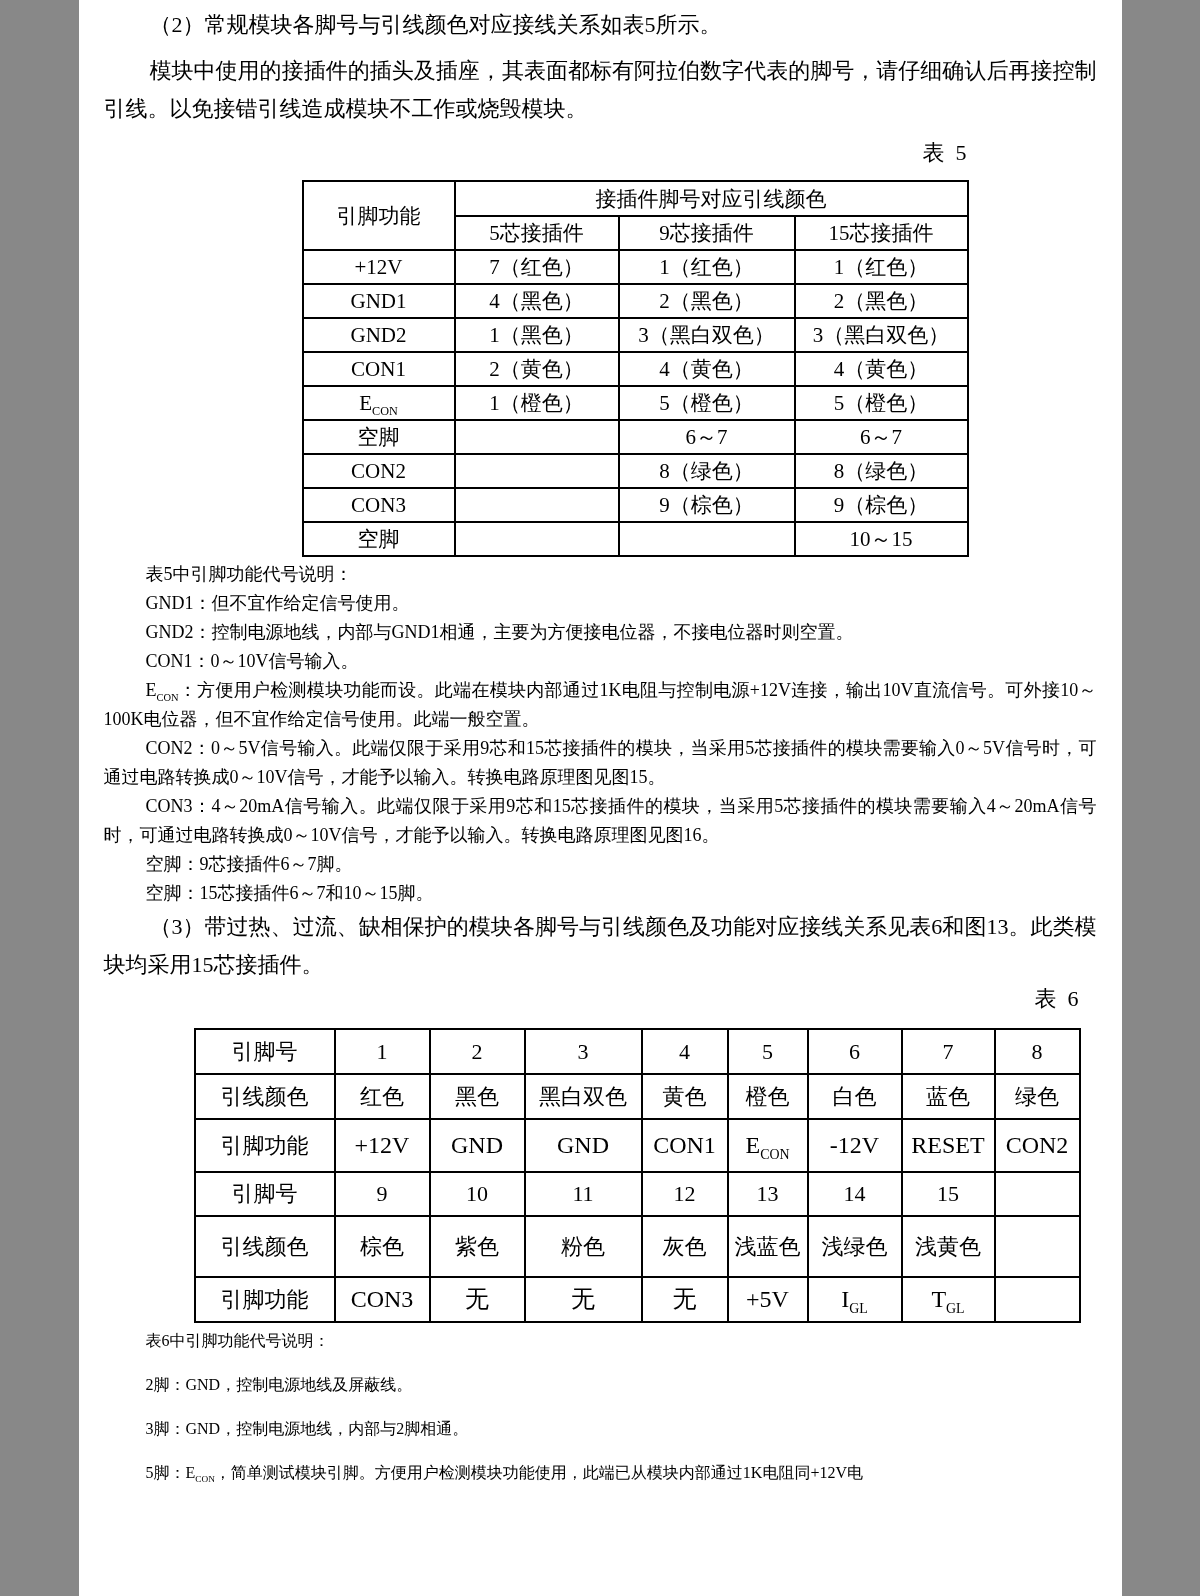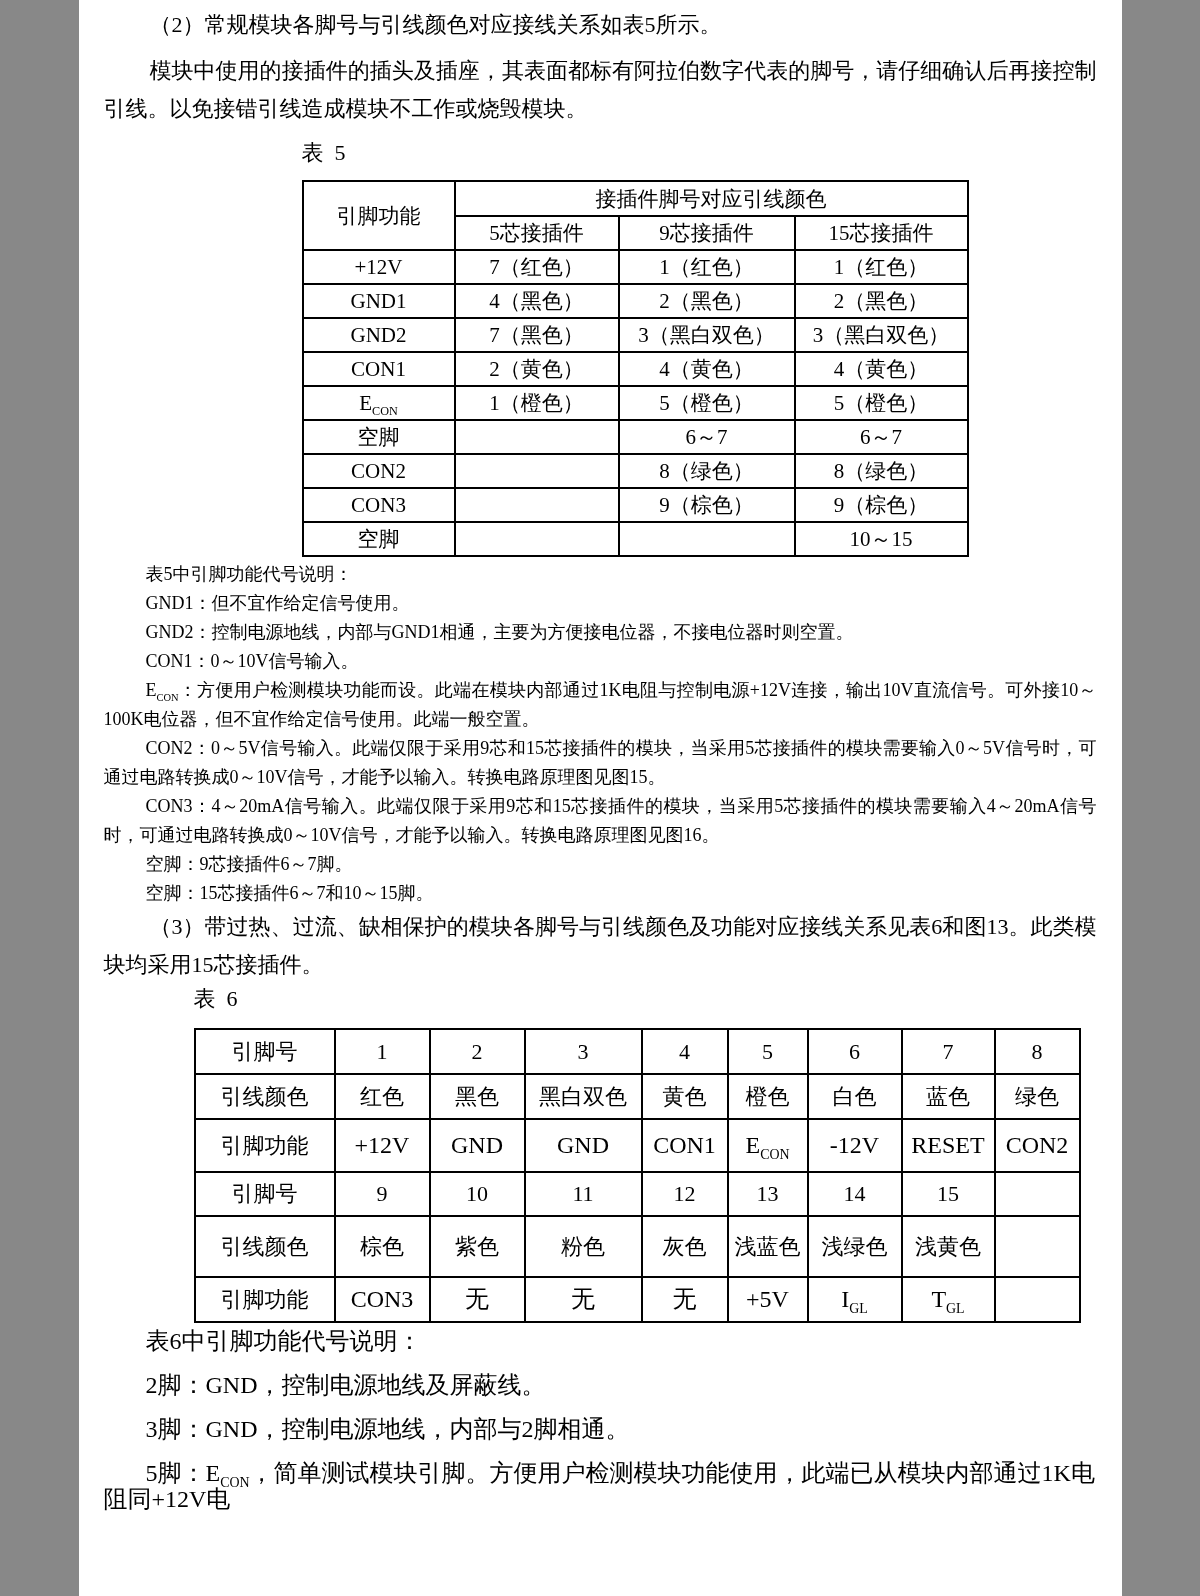--- a/index.html
+++ b/index.html
@@ -20,21 +20,21 @@
     font-size: 22px;
     line-height: 38px;
     text-align: justify;
     text-indent: 46px;
   }
   .para-gap { margin-top: 8px; }
 
   .caption {
     font-size: 22px;
     line-height: 30px;
-    text-align: left;
+    text-align: right;
     white-space: pre;
   }
   .caption5 { width: 665px; margin: 10px 0 0 198px; }
   .caption6 { width: 885px; margin: 0 0 0 90px; }
 
   table {
     border-collapse: collapse;
     table-layout: fixed;
     empty-cells: show;
   }
@@ -64,21 +64,21 @@
   .notes5 { margin-top: 3px; }
   .notes5 p {
     font-size: 18px;
     line-height: 29px;
     text-align: justify;
     text-indent: 42px;
   }
 
   .notes6 { margin-top: 5px; }
   .notes6 p {
-    font-size: 24px;
+    font-size: 16px;
     line-height: 26px;
     text-indent: 42px;
   }
   .notes6 p + p { margin-top: 18px; }
 </style>
 </head>
 <body>
 
 <div class="page">
   <div class="content">
@@ -112,21 +112,21 @@
         <td>1（红色）</td>
       </tr>
       <tr>
         <td><span>GND1</span><sub></sub></td>
         <td>4（黑色）</td>
         <td>2（黑色）</td>
         <td>2（黑色）</td>
       </tr>
       <tr>
         <td><span>GND2</span><sub></sub></td>
-        <td>7（黑色）</td>
+        <td>1（黑色）</td>
         <td>3（黑白双色）</td>
         <td>3（黑白双色）</td>
       </tr>
       <tr>
         <td><span>CON1</span><sub></sub></td>
         <td>2（黄色）</td>
         <td>4（黄色）</td>
         <td>4（黄色）</td>
       </tr>
       <tr>

